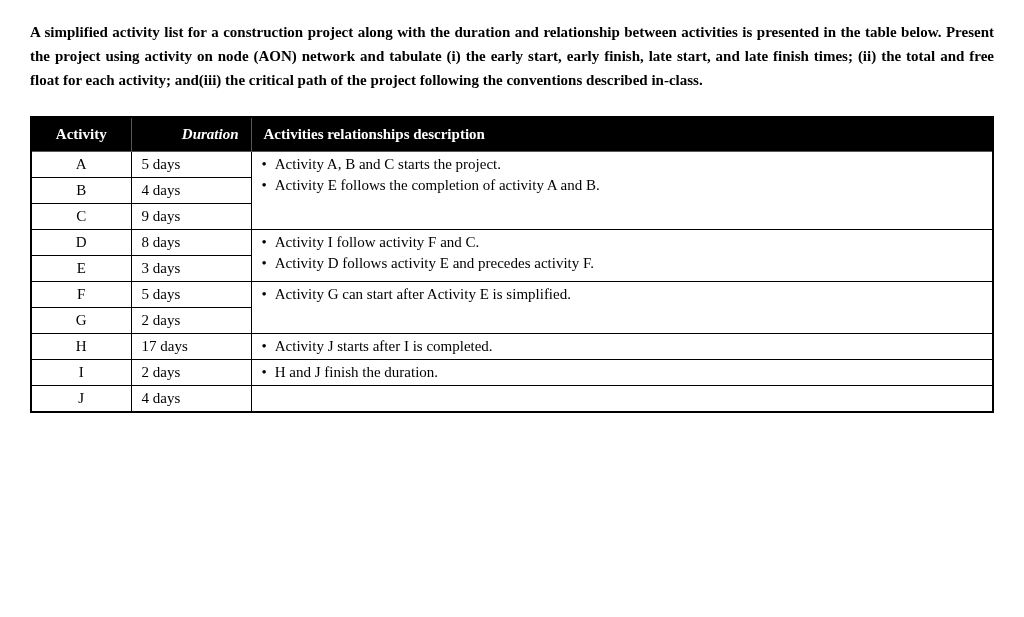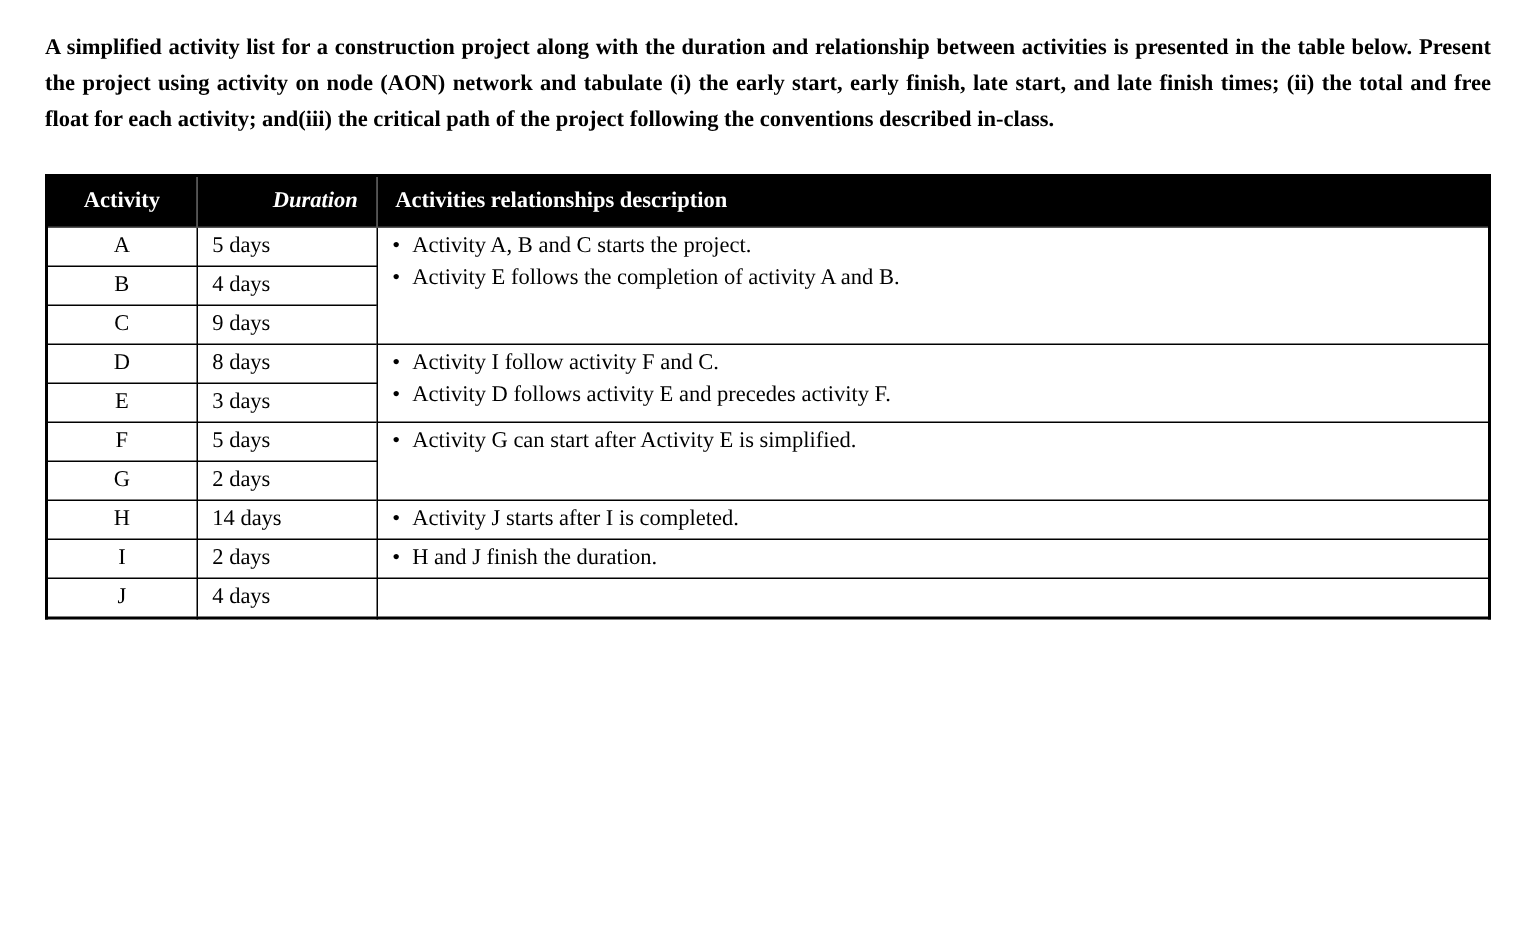--- a/index.html
+++ b/index.html
@@ -163,21 +163,21 @@
         </td>
       </tr>
 
       <tr>
         <td class="activity-cell">G</td>
         <td class="duration-cell">2 days</td>
       </tr>
 
       <tr>
         <td class="activity-cell">H</td>
-        <td class="duration-cell">14 days</td>
+        <td class="duration-cell">17 days</td>
         <td class="relationships-cell">
           <div style="display:flex; align-items:flex-start;">
             <span style="margin-right:8px; flex-shrink:0;">•</span>
             <span>Activity J starts after I is completed.</span>
           </div>
         </td>
       </tr>
 
       <tr>
         <td class="activity-cell">I</td>

